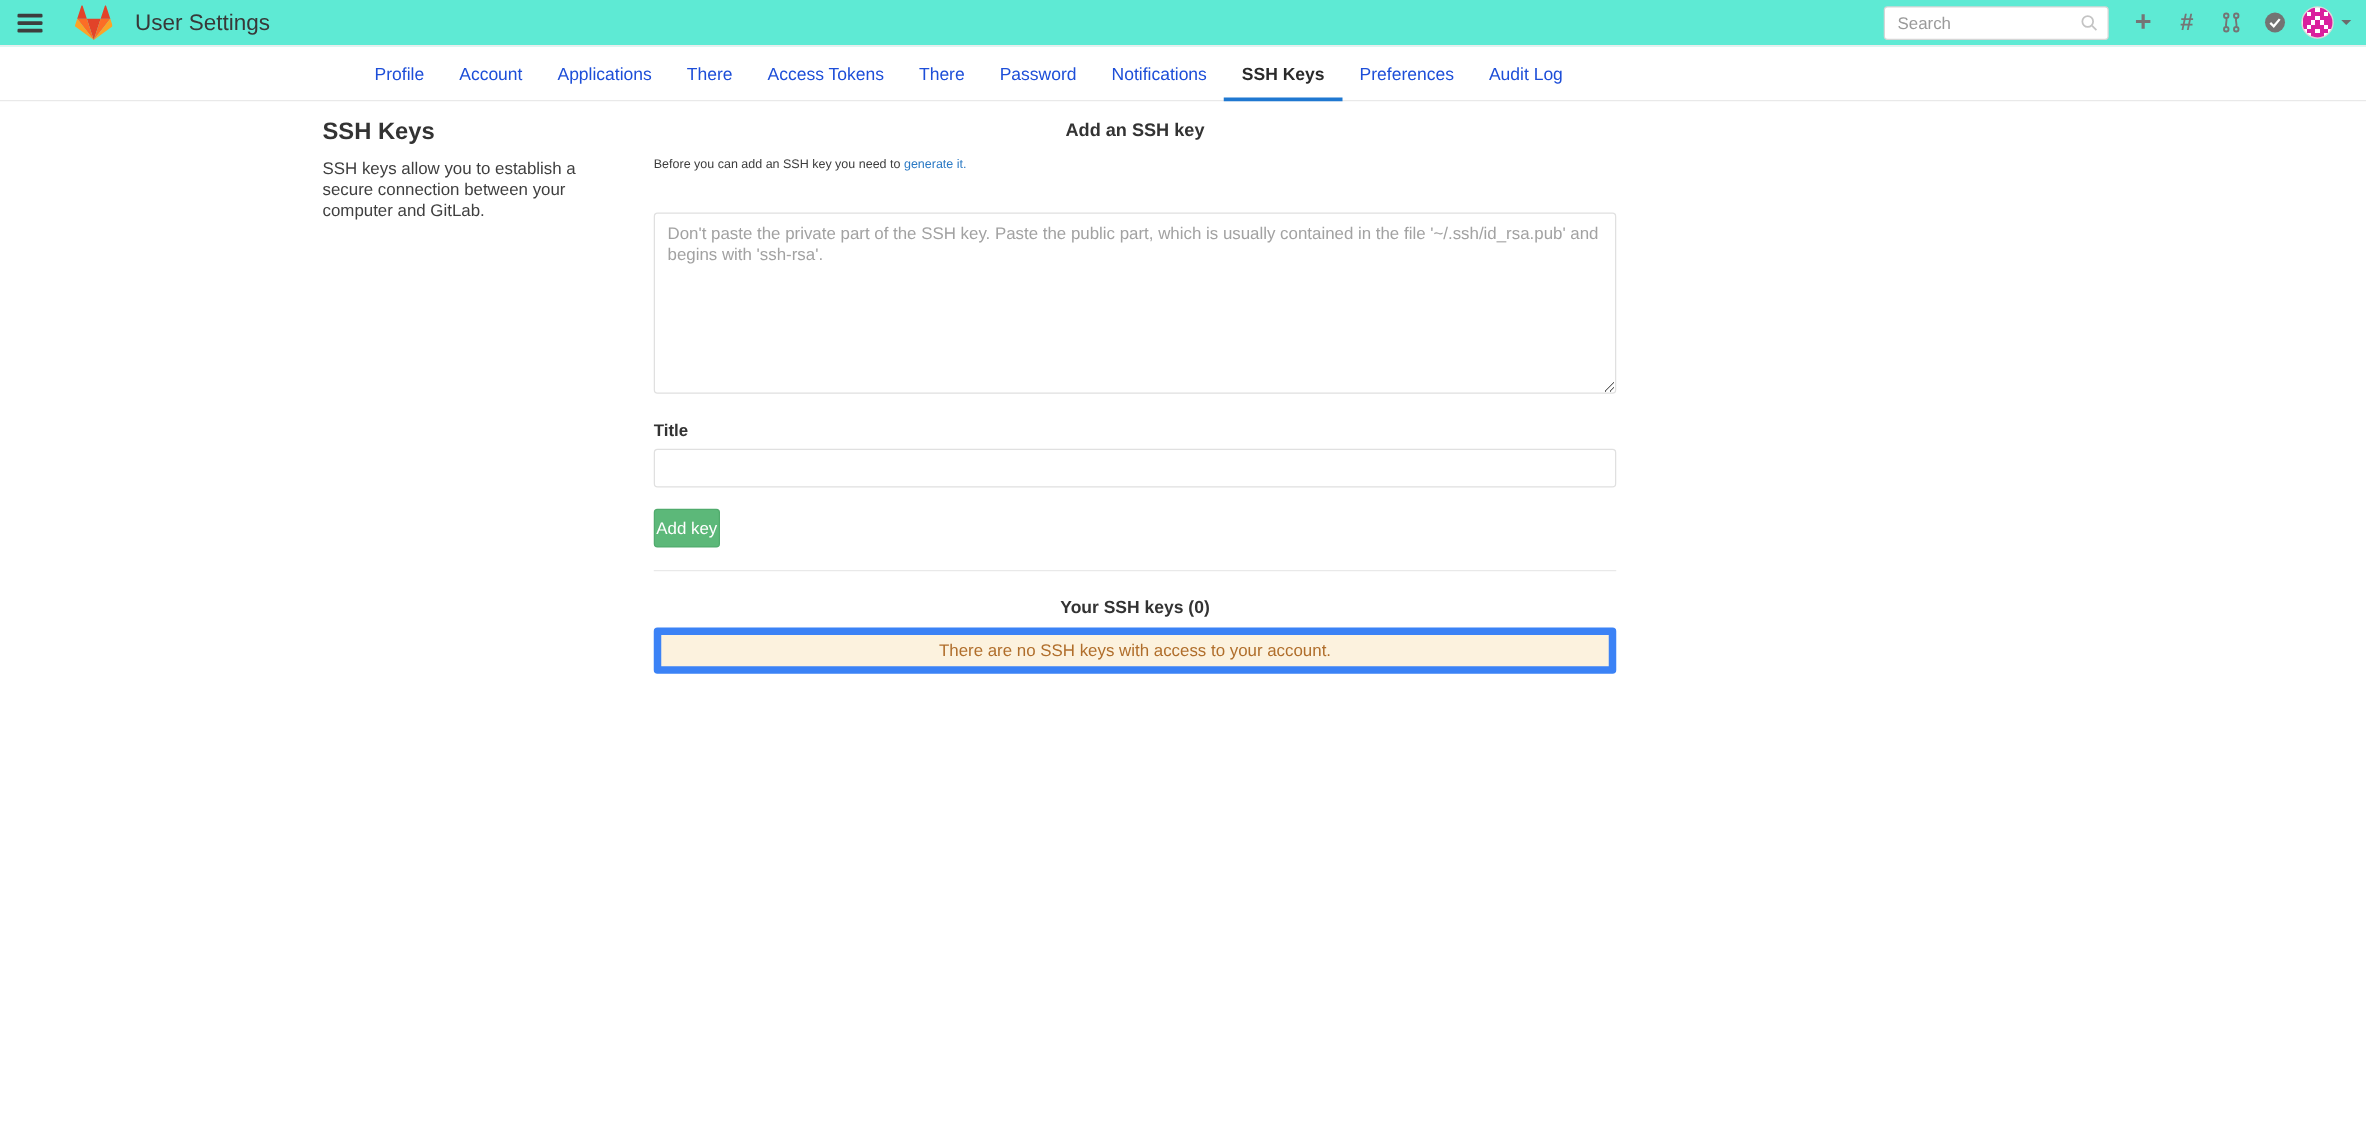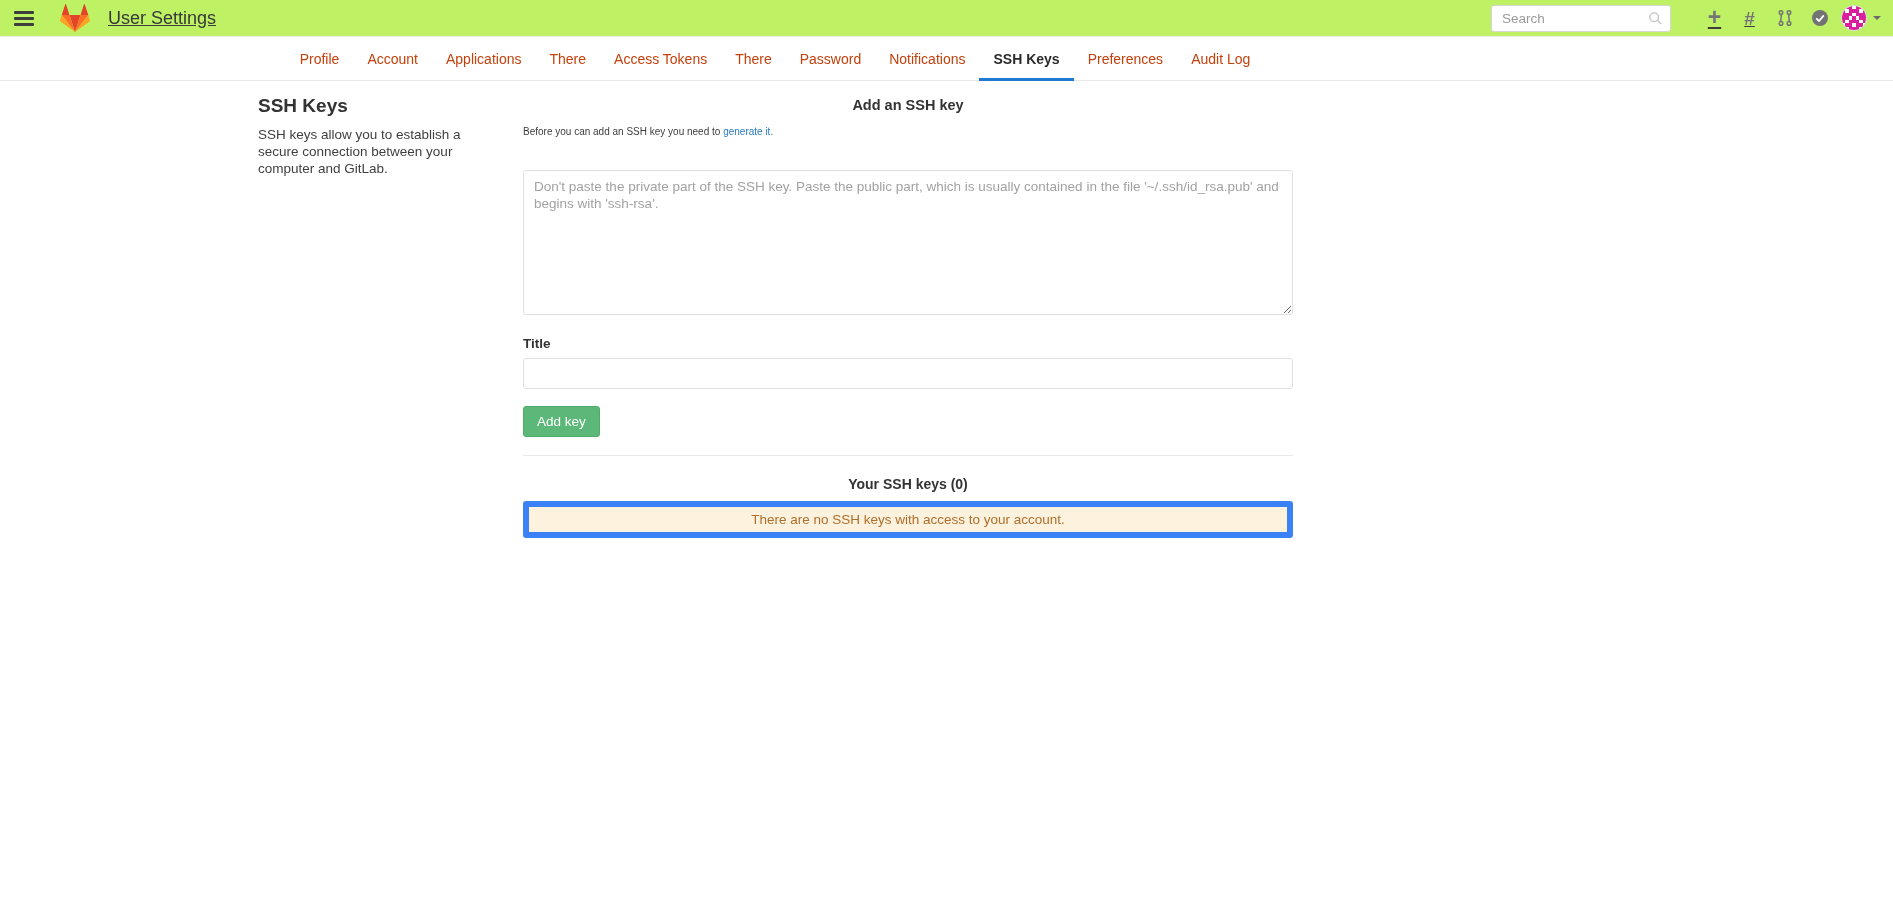--- a/index.html
+++ b/index.html
@@ -9,32 +9,31 @@
     background: #ffffff;
     font-family: "Liberation Sans", sans-serif;
     color: #3d3d3d;
     overflow: hidden;
   }
 
   
   .navbar {
     display: flex; align-items: center;
     height: 37px; padding: 0 12px;
-    background: #bef264;
+    background: #5eead4;
     border-bottom: 1px solid #ececec;
-    text-decoration: underline;
   }
   .hamburger { width: 20px; display: flex; flex-direction: column; gap: 3px; cursor: pointer; margin-left: 2px; }
   .hamburger i { display: block; height: 3px; background: #3d3d3d; border-radius: 1px; }
   .logo { margin-left: 26px; display: flex; align-items: center; cursor: pointer; }
   .logo svg { width: 30px; height: 29px; }
   .nav-title { margin-left: 18px; font-size: 18px; color: #383838; }
   .nav-spacer { flex: 1; }
 
-  .search-wrap { position: relative; margin-right: 26px; }
+  .search-wrap { position: relative; margin-right: 10px; }
   .search-input {
     width: 180px; height: 27px;
     border: 1px solid #d6d6d6; border-radius: 3px;
     padding: 0 28px 0 10px;
     font-family: "Liberation Sans", sans-serif;
     font-size: 13.5px; color: #444; outline: none; background: #fff;
   }
   .search-input::placeholder { color: #9a9a9a; }
   .search-icon { position: absolute; right: 8px; top: 6px; }
 
@@ -53,21 +52,21 @@
   .caret-down {
     width: 0; height: 0; margin-left: 6px;
     border-left: 4px solid transparent; border-right: 4px solid transparent;
     border-top: 4px solid #6b6b6b;
   }
 
   
   .tabs-bar { border-bottom: 1px solid #e9e9e9; }
   .tabs { width: 1550px; display: flex; justify-content: center; }
   .tab {
-    padding: 14px 14px 11px; font-size: 14px; color: #c2410c;
+    padding: 14px 14px 11px; font-size: 14px; color: #1d4ed8;
     border-bottom: 3px solid transparent; margin-bottom: -1px;
     cursor: pointer; white-space: nowrap;
   }
   .tab.active { color: #2a2a2a; font-weight: 700; border-bottom-color: #1f78d1; }
 
   
   .content { display: flex; padding: 12px 0 0 258px; }
   .left-col { width: 213px; margin-right: 52px; }
   .left-col h3 { margin: 2px 0 10px; font-size: 19px; color: #333; }
   .left-col p { margin: 0; font-size: 13.5px; line-height: 1.25; color: #3f3f3f; }
@@ -87,21 +86,21 @@
   .key-textarea::placeholder { color: #a2a2a2; }
   .form-group { margin-bottom: 17px; }
   .title-input {
     width: 100%; height: 31px;
     border: 1px solid #e0e0e0; border-radius: 3px;
     padding: 0 10px; font-family: "Liberation Sans", sans-serif;
     font-size: 13.5px; color: #333; outline: none;
   }
   .btn-green {
     background: #5cb879; border: 1px solid #50ab6d; color: #fff;
-    border-radius: 3px; padding: 7px 13px; font-size: 13.5px;
+    border-radius: 3px; padding: 7px 1px; font-size: 13.5px;
     font-family: "Liberation Sans", sans-serif; cursor: pointer;
   }
   .divider { border: 0; border-top: 1px solid #e9e9e9; margin: 18px 0 0; }
   .keys-heading { font-size: 14px; font-weight: 700; margin: 20px 0 9px; color: #333; text-align: center; }
   .notice {
     background: #fcf2de; border: 6px solid #3b82f6; color: #b06e2b;
     border-radius: 3px; text-align: center; font-size: 13.5px; padding: 5px 8px;
   }
 </style>
 </head>

